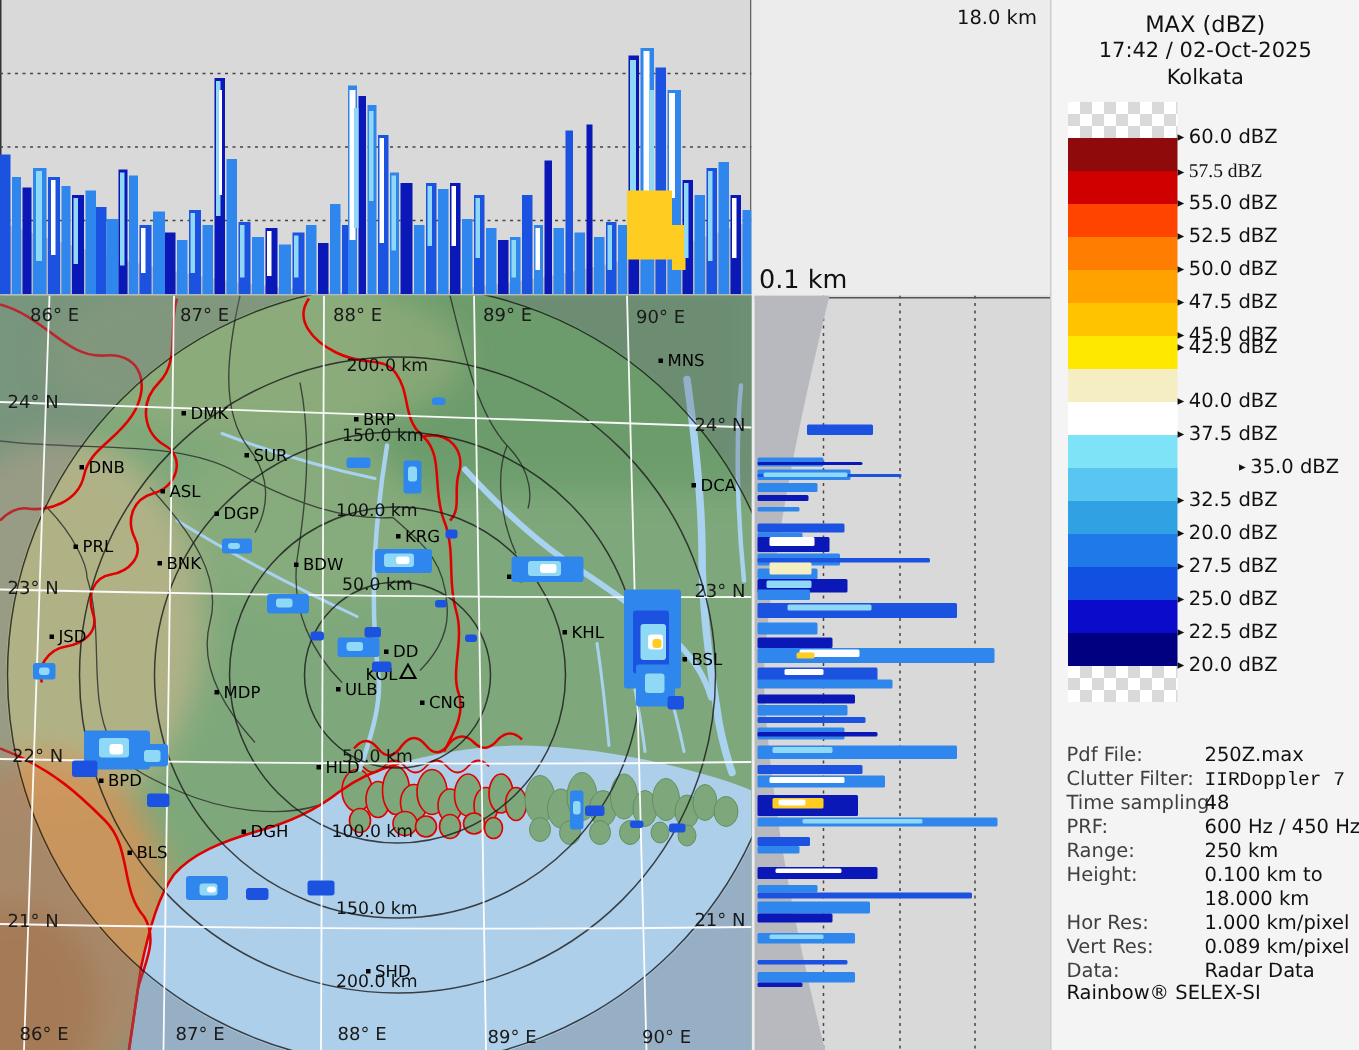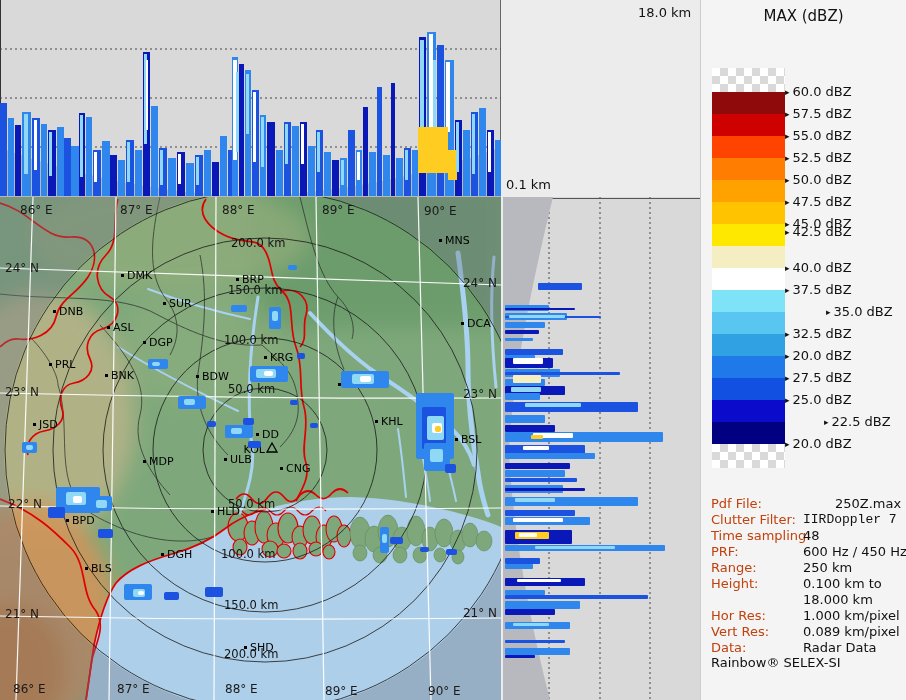--- a/index.html
+++ b/index.html
@@ -4,31 +4,31 @@
 <style>
   html,body{margin:0;padding:0;background:#ececec;}
   #app{position:relative;width:906px;height:700px;overflow:hidden;
        font-family:"DejaVu Sans","Liberation Sans",sans-serif;background:#ececec;}
   .panel{position:absolute;}
   #top-profile{left:0;top:0;width:501px;height:197px;background:#d9d9d9;}
   #map{left:0;top:197px;width:501px;height:503px;background:#7ea87b;}
   #side-profile{left:503px;top:197px;width:197px;height:503px;background:#d9d9d9;}
   #legend{left:700px;top:0;width:206px;height:700px;background:#f4f4f4;border-left:1px solid #cccccc;box-sizing:border-box;}
   #hmax-label{position:absolute;left:638px;top:5px;font-size:13px;color:#111;}
-  #hmin-label{position:absolute;left:506px;top:177px;font-size:13px;color:#111;}
+  #hmin-label{position:absolute;left:506px;top:177px;font-size:17px;color:#111;}
   #legend .title{ text-align:center;font-size:15px;color:#111;margin-top:7px;line-height:18px;}
   #legend .sub{ text-align:center;font-size:14px;color:#111;line-height:18px;}
   .swatch{position:absolute;left:11px;width:73px;height:22px;}
   .checker{background-color:#ffffff;background-image:
     linear-gradient(45deg,#d9d9d9 25%,transparent 25%,transparent 75%,#d9d9d9 75%),
     linear-gradient(45deg,#d9d9d9 25%,transparent 25%,transparent 75%,#d9d9d9 75%);
     background-size:16px 16px;background-position:0 0,8px 8px;}
   .tick-row{position:absolute;left:84px;height:16px;line-height:16px;font-size:13px;color:#111;white-space:nowrap;}
   .tick-row .arr{font-size:9px;vertical-align:1px;margin-right:3px;color:#111;}
-  .info-label{position:absolute;left:10px;font-size:13px;color:#c2410c;white-space:nowrap;}
+  .info-label{position:absolute;left:10px;font-size:13px;color:#404040;white-space:nowrap;}
   .info-value{position:absolute;left:102px;font-size:13px;color:#111;white-space:nowrap;}
   #brand{position:absolute;left:10px;font-size:13px;color:#111;}
   svg{display:block;}
 </style>
 </head>
 <body>
 
 <div id="app">
 
   <div id="top-profile" class="panel">
@@ -453,60 +453,62 @@
           <rect x="16" y="336" width="18" height="4" fill="#ffffff" rx="1"></rect>
           <rect x="32" y="349" width="80" height="3" fill="#8fd8f6" rx="1"></rect>
           <rect x="14" y="382" width="44" height="3" fill="#ffffff" rx="1"></rect>
           <rect x="10" y="426" width="36" height="3" fill="#8fd8f6" rx="1"></rect>
         </g>
     </svg>
   </div>
 
   <div id="legend" class="panel">
     <div class="title">MAX (dBZ)</div>
+    <div class="sub">17:42 / 02-Oct-2025</div>
+    <div class="sub">Kolkata</div>
     <div id="legend-scale">
         <div class="swatch checker" style="top:68px;height:24px;"></div>
         <div class="swatch" style="top:92px;background:#8f0a0a;"></div>
         <div class="swatch" style="top:114px;background:#cf0000;"></div>
         <div class="swatch" style="top:136px;background:#ff4400;"></div>
         <div class="swatch" style="top:158px;background:#ff7d00;"></div>
         <div class="swatch" style="top:180px;background:#ffa200;"></div>
         <div class="swatch" style="top:202px;background:#ffc300;"></div>
         <div class="swatch" style="top:224px;background:#ffe800;"></div>
         <div class="swatch" style="top:246px;background:#f5eec2;"></div>
         <div class="swatch" style="top:268px;background:#ffffff;"></div>
         <div class="swatch" style="top:290px;background:#7fe3f7;"></div>
         <div class="swatch" style="top:312px;background:#58c6f0;"></div>
         <div class="swatch" style="top:334px;background:#30a2e4;"></div>
         <div class="swatch" style="top:356px;background:#2079e8;"></div>
         <div class="swatch" style="top:378px;background:#1150e0;"></div>
         <div class="swatch" style="top:400px;background:#0b0bcb;"></div>
         <div class="swatch" style="top:422px;background:#000080;"></div>
         <div class="swatch checker" style="top:444px;height:24px;"></div>
         <div class="tick-row" style="top:84px;"><span class="arr">▸</span><span>60.0 dBZ</span></div>
-        <div class="tick-row" style="top:106px;"><span class="arr">▸</span><span>57.5 dBZ</span></div>
+        <div class="tick-row" style="top:106px;font-family:Liberation Serif, serif;"><span class="arr">▸</span><span>57.5 dBZ</span></div>
         <div class="tick-row" style="top:128px;"><span class="arr">▸</span><span>55.0 dBZ</span></div>
         <div class="tick-row" style="top:150px;"><span class="arr">▸</span><span>52.5 dBZ</span></div>
         <div class="tick-row" style="top:172px;"><span class="arr">▸</span><span>50.0 dBZ</span></div>
         <div class="tick-row" style="top:194px;text-align:center;"><span class="arr">▸</span><span>47.5 dBZ</span></div>
         <div class="tick-row" style="top:216px;"><span class="arr">▸</span><span>45.0 dBZ</span></div>
         <div class="tick-row" style="top:224px;"><span class="arr">▸</span><span>42.5 dBZ</span></div>
         <div class="tick-row" style="top:260px;"><span class="arr">▸</span><span>40.0 dBZ</span></div>
         <div class="tick-row" style="top:282px;"><span class="arr">▸</span><span>37.5 dBZ</span></div>
         <div class="tick-row" style="top:304px;margin-left:41px;"><span class="arr">▸</span><span>35.0 dBZ</span></div>
         <div class="tick-row" style="top:326px;"><span class="arr">▸</span><span>32.5 dBZ</span></div>
         <div class="tick-row" style="top:348px;"><span class="arr">▸</span><span>20.0 dBZ</span></div>
         <div class="tick-row" style="top:370px;"><span class="arr">▸</span><span>27.5 dBZ</span></div>
         <div class="tick-row" style="top:392px;"><span class="arr">▸</span><span>25.0 dBZ</span></div>
-        <div class="tick-row" style="top:414px;margin-left:39px;"><span class="arr">▸</span><span>22.5 dBZ</span></div>
+        <div class="tick-row" style="top:414px;"><span class="arr">▸</span><span>22.5 dBZ</span></div>
         <div class="tick-row" style="top:436px;"><span class="arr">▸</span><span>20.0 dBZ</span></div>
       </div>
     <div id="legend-info">
         <div class="info-label" style="top: 496px;">Pdf File:</div>
-        <div class="info-value" style="top: 496px; margin-left: 32px;">250Z.max</div>
+        <div class="info-value" style="top: 496px;">250Z.max</div>
         <div class="info-label" style="top: 512px;">Clutter Filter:</div>
         <div class="info-value" style="top: 512px; font-family: Liberation Mono, monospace;">IIRDoppler 7</div>
         <div class="info-label" style="top: 528px;">Time sampling:</div>
         <div class="info-value" style="top: 528px;">48</div>
         <div class="info-label" style="top: 544px;">PRF:</div>
         <div class="info-value" style="top: 544px;">600 Hz / 450 Hz</div>
         <div class="info-label" style="top: 560px;">Range:</div>
         <div class="info-value" style="top: 560px;">250 km</div>
         <div class="info-label" style="top: 576px;">Height:</div>
         <div class="info-value" style="top: 576px;">0.100 km to</div>

